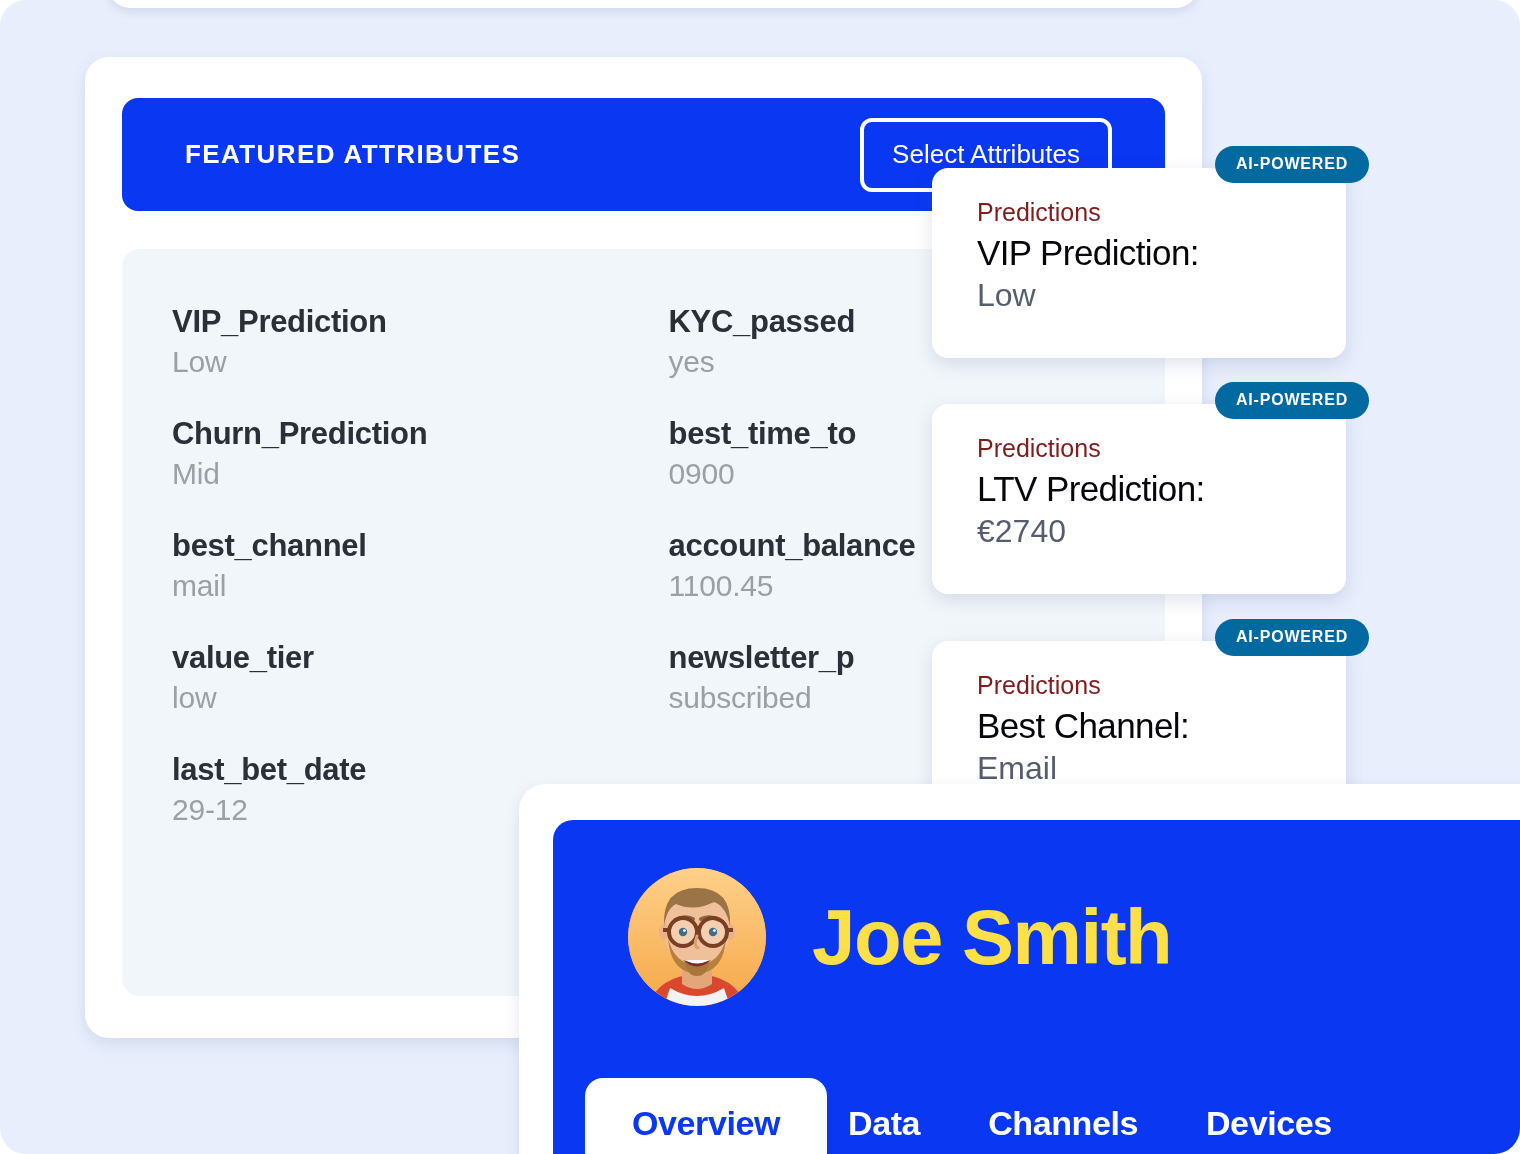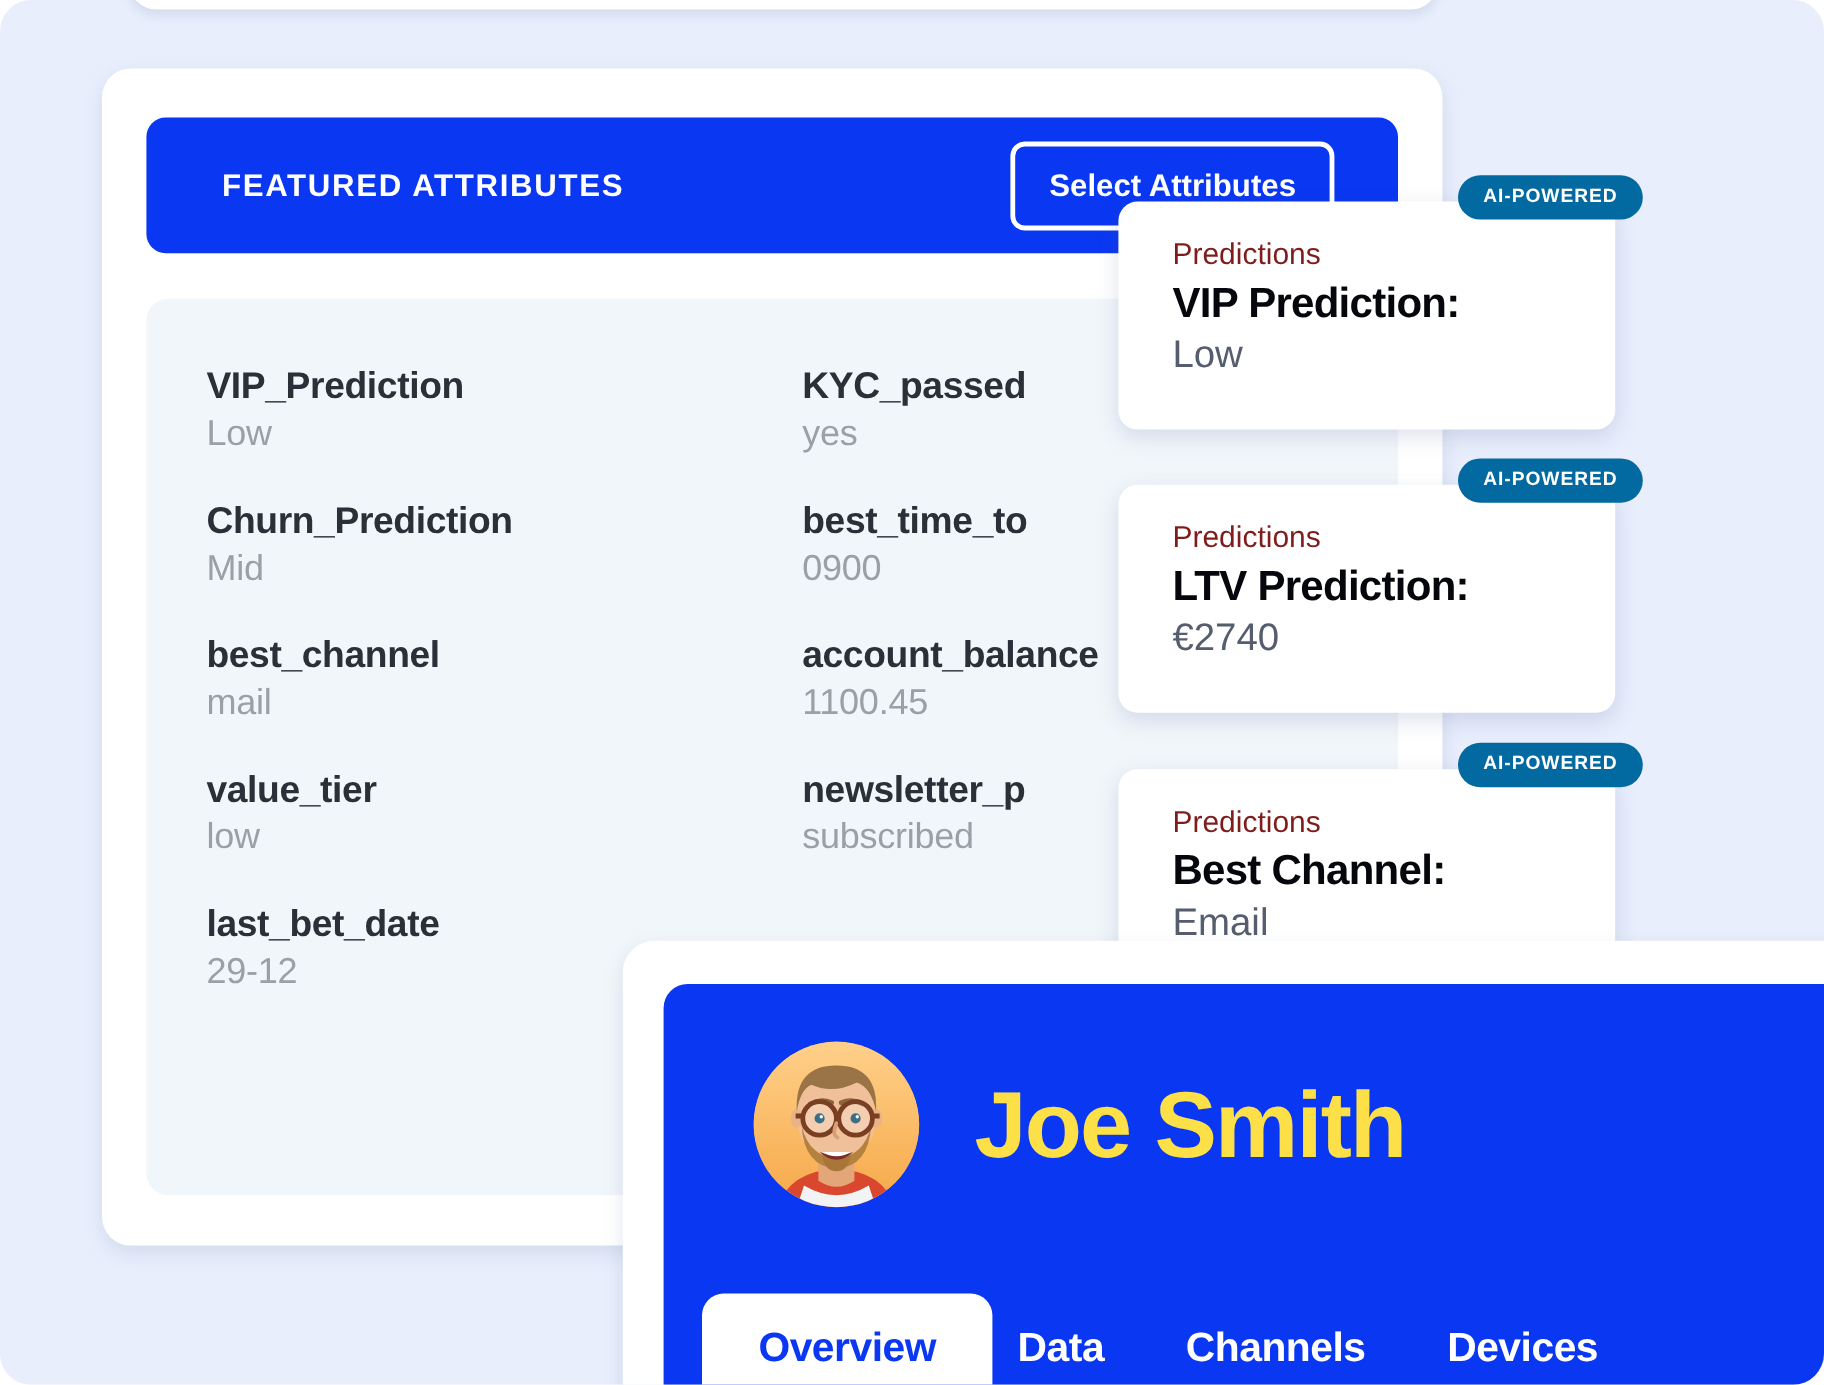--- a/index.html
+++ b/index.html
@@ -66,21 +66,21 @@
     letter-spacing: 1.4px;
   }
 
   .select-attributes-btn {
     position: relative;
     background: #0a37f2;
     border: 4px solid #ffffff;
     border-radius: 12px;
     color: #ffffff;
     font-size: 26px;
-    font-weight: bold;
+    font-weight: normal;
     padding: 17px 28px 18px 28px;
     cursor: pointer;
     font-family: "Liberation Sans", sans-serif;
     white-space: nowrap;
     margin-right: -8px;
   }
 
   
   .attr-panel {
     position: absolute;
@@ -127,21 +127,21 @@
   .pred-card.c2 { left: 932px; top: 404px; height: 190px; }
   .pred-card.c3 { left: 932px; top: 641px; height: 190px; }
 
   .pred-label {
     font-size: 25px;
     color: #7f1d1d;
     margin-bottom: 6px;
   }
   .pred-title {
     font-size: 35px;
-    font-weight: bold;
+    font-weight: normal;
     color: #05070c;
     letter-spacing: -0.6px;
     margin-bottom: 4px;
   }
   .pred-value {
     font-size: 32px;
     color: #555d6e;
   }
 
   .ai-badge {

